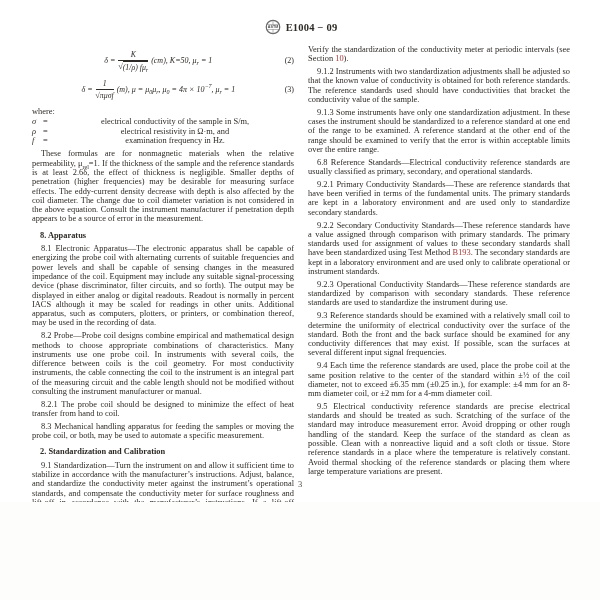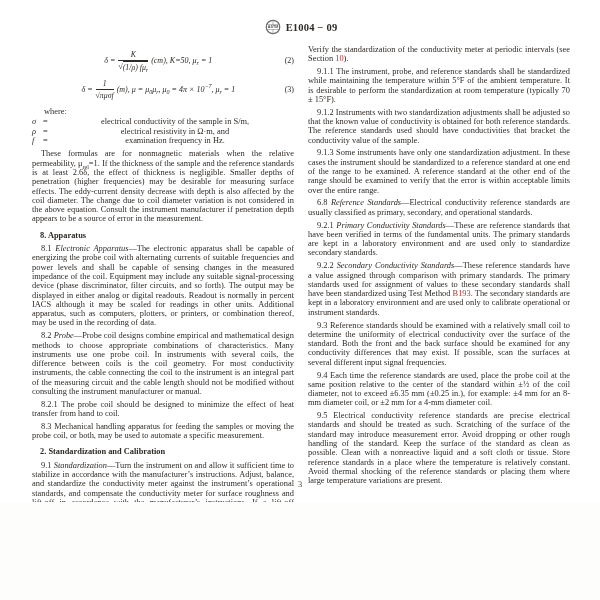--- a/index.html
+++ b/index.html
@@ -12,31 +12,31 @@
   }
   .page { position: relative; width: 600px; height: 502px; padding: 19px 30px 26px 32px; overflow: hidden; background:#fff; }
   .hdr { display: flex; justify-content: center; align-items: center; gap: 5px; margin-bottom: 10px; }
   .hdr .code { font-weight: bold; font-size: 10.5px; letter-spacing: .2px; }
   .logo { display: inline-flex; }
   .cols { display: flex; gap: 14px; }
   .col { width: 50%; font-size: 8.4px; line-height: 9.3px; text-align: justify; }
   .p { margin: 0 0 3.5px; text-indent: 9px; }
   .p.cont { text-indent: 0; }
   .hd { font-weight: bold; margin: 7px 8px 4px; text-indent: 0; }
-  .it { font-style: italic; }
+  .it { }
   .lnk { color: #a63a3a; }
   sub, sup { font-size: 6px; line-height: 0; }
   .eq { display: flex; align-items: center; margin: 5px 0 7px; font-size: 8px; font-style: italic; }
   .eq .body { flex: 1; text-align: center; }
   .eq .no { font-style: normal; font-size: 8px; }
   .frac { display: inline-flex; flex-direction: column; vertical-align: middle; text-align: center; margin: 0 1px; font-size: 7.8px; }
   .frac .nm { display: block; border-bottom: .7px solid #2e2a26; padding: 0 3px 1px; }
   .frac .dn { display: block; padding-top: 1px; }
   .rad { border-top: .7px solid #2e2a26; padding-top: .5px; }
-  .whr { margin: 0 12px 1px; text-indent: 0; }
+  .whr { margin: 0 0 1px; text-indent: 0; }
   .def { display: flex; margin: 0; text-indent: 0; }
   .def .sym { width: 11px; font-style: italic; }
   .def .deq { width: 13px; }
   .def .dt { flex: 1; text-align: center; }
   .ftr { position: absolute; bottom: 13px; left: 0; width: 100%; text-align: center; font-size: 8.5px; color: #55504b; }
 </style>
 </head>
 <body>
 
 <div class="page">
@@ -110,32 +110,32 @@
       <p class="p hd">2. Standardization and Calibration</p>
 
       <p class="p"><span>9.1 </span><span class="it">Standardization</span><span>—Turn the instrument on and allow it sufficient time to stabilize in accordance with the manufacturer’s instructions. Adjust, balance, and standardize the conductivity meter against the instrument’s operational standards, and compensate the conductivity meter for surface roughness and lift-off in accordance with the manufacturer’s instructions. If a lift-off adjustment is not available, determine the acceptable range of lift-off that will meet the accuracy requirements.</span></p>
 
     </div>
 
     <div class="col">
 
       <p class="p cont"><span>Verify the standardization of the conductivity meter at periodic intervals (see Section </span><span class="lnk">10</span><span>).</span></p>
 
-      <p class="p">9.1.1 The instrument, probe, and reference standards shall be standardized while maintaining the temperature within 5°F of the ambient temperature. It is desirable to perform the standardization at room temperature (typically 70 ± 15°F).</p>
 
       <p class="p">9.1.2 Instruments with two standardization adjustments shall be adjusted so that the known value of conductivity is obtained for both reference standards. The reference standards used should have conductivities that bracket the conductivity value of the sample.</p>
 
       <p class="p">9.1.3 Some instruments have only one standardization adjustment. In these cases the instrument should be standardized to a reference standard at one end of the range to be examined. A reference standard at the other end of the range should be examined to verify that the error is within acceptable limits over the entire range.</p>
 
       <p class="p"><span>6.8 </span><span class="it">Reference Standards</span><span>—Electrical conductivity reference standards are usually classified as primary, secondary, and operational standards.</span></p>
 
       <p class="p"><span>9.2.1 </span><span class="it">Primary Conductivity Standards</span><span>—These are reference standards that have been verified in terms of the fundamental units. The primary standards are kept in a laboratory environment and are used only to standardize secondary standards.</span></p>
 
       <p class="p"><span>9.2.2 </span><span class="it">Secondary Conductivity Standards</span><span>—These reference standards have a value assigned through comparison with primary standards. The primary standards used for assignment of values to these secondary standards shall have been standardized using Test Method </span><span class="lnk">B193</span><span>. The secondary standards are kept in a laboratory environment and are used only to calibrate operational or instrument standards.</span></p>
 
+      <p class="p"><span>9.2.3 </span><span class="it">Operational Conductivity Standards</span><span>—These reference standards are standardized by comparison with secondary standards. These reference standards are used to standardize the instrument during use.</span></p>
 
       <p class="p">9.3 Reference standards should be examined with a relatively small coil to determine the uniformity of electrical conductivity over the surface of the standard. Both the front and the back surface should be examined for any conductivity differences that may exist. If possible, scan the surfaces at several different input signal frequencies.</p>
 
       <p class="p">9.4 Each time the reference standards are used, place the probe coil at the same position relative to the center of the standard within ±½ of the coil diameter, not to exceed ±6.35 mm (±0.25 in.), for example: ±4 mm for an 8-mm diameter coil, or ±2 mm for a 4-mm diameter coil.</p>
 
       <p class="p">9.5 Electrical conductivity reference standards are precise electrical standards and should be treated as such. Scratching of the surface of the standard may introduce measurement error. Avoid dropping or other rough handling of the standard. Keep the surface of the standard as clean as possible. Clean with a nonreactive liquid and a soft cloth or tissue. Store reference standards in a place where the temperature is relatively constant. Avoid thermal shocking of the reference standards or placing them where large temperature variations are present.</p>
 
     </div>
   </div>
 

